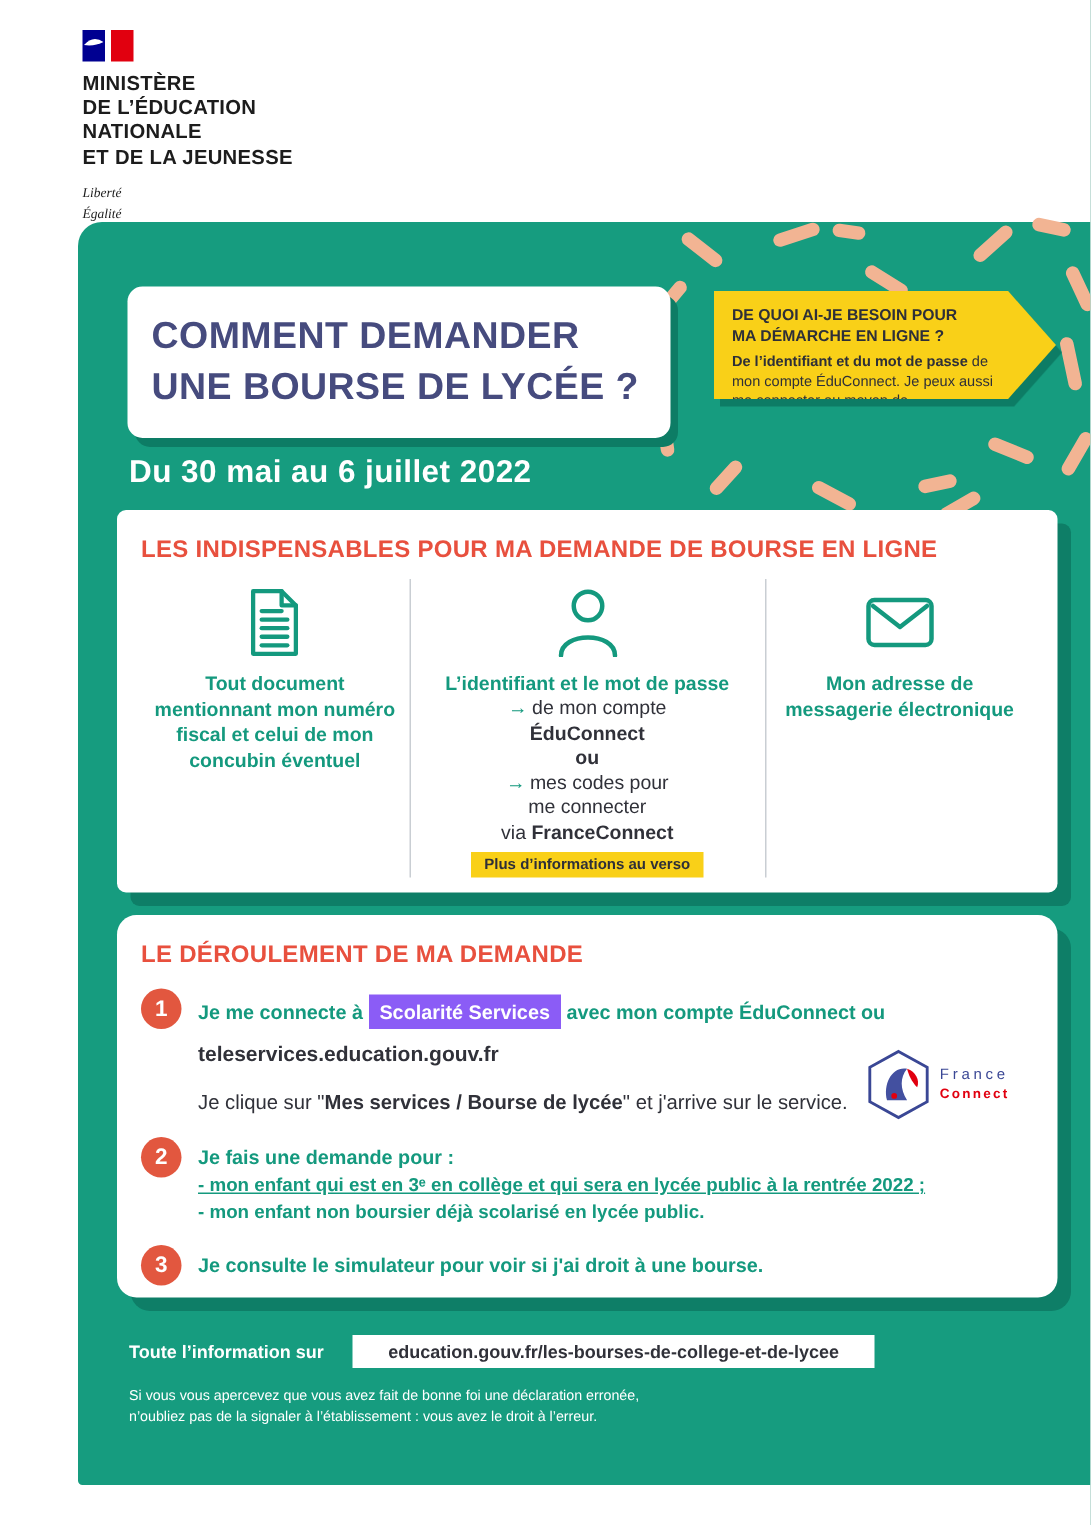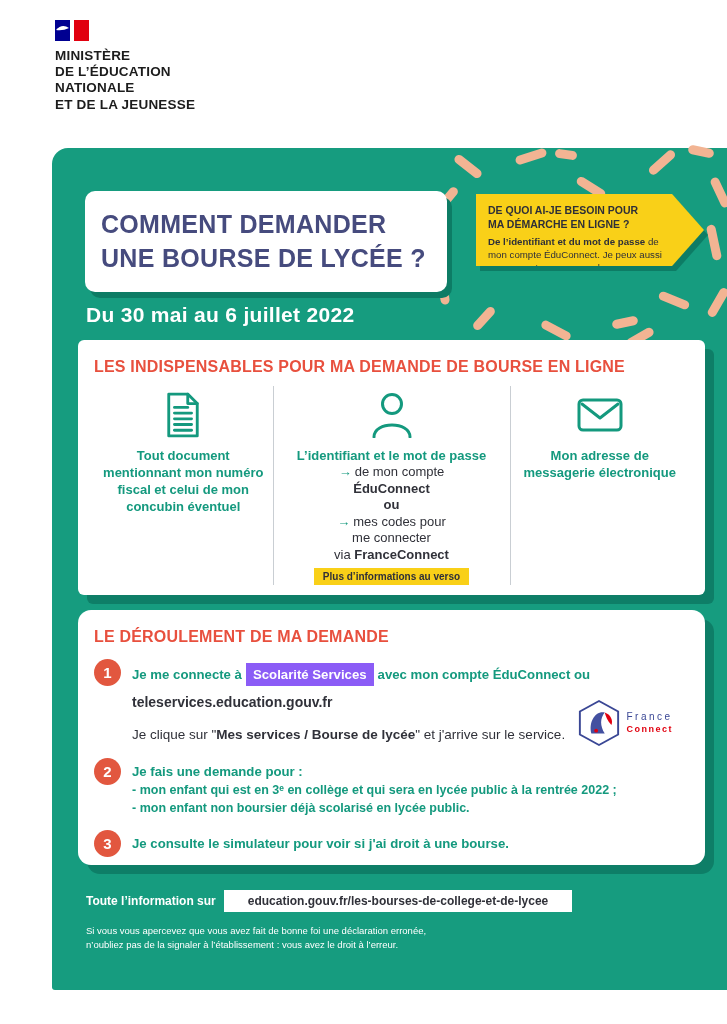--- a/index.html
+++ b/index.html
@@ -49,21 +49,21 @@
     font-size:15px;display:flex;align-items:center;justify-content:center;}
   .step-body{margin-left:11px;padding-top:4px;font-size:13.5px;line-height:1.45;}
   .green-line{color:#14997E;font-weight:bold;white-space:nowrap;font-size:13.2px;}
   .chip{display:inline-block;background:#8b5cf6;color:#fff;font-weight:bold;padding:2px 7px;margin:0 4px;}
   .url-line{font-weight:800;color:#303139;margin-top:6px;font-size:14px;}
   .click-line{margin-top:13px;color:#303139;font-size:13.5px;white-space:nowrap;}
   .fc-logo{position:absolute;right:16px;top:40px;display:flex;align-items:center;gap:6px;}
   .fc-text1{color:#3A4795;font-size:10px;letter-spacing:2.5px;line-height:1.25;}
   .fc-text2{color:#E1000F;font-size:9px;font-weight:bold;letter-spacing:1.5px;line-height:1.25;}
   
-  .info-row{position:absolute;left:86px;top:890px;display:flex;align-items:center;z-index:2;}
+  .info-row{position:absolute;left:86px;top:890px;display:flex;align-items:center;z-index:2;gap:11px;}
   .info-label{color:#fff;font-weight:800;font-size:12px;}
   .info-url{margin-left:8px;background:#fff;color:#303139;font-weight:800;font-size:12px;padding:4px 24px;}
   .disclaimer{position:absolute;left:86px;top:924px;color:#fff;font-size:9.5px;line-height:1.5;z-index:2;}
 </style>
 </head>
 <body>
 
 <div class="page">
 
   <div class="logo-block">
@@ -73,20 +73,25 @@
             <path d="M0 5 Q6 -2 13 3 Q7 6 0 5 Z" fill="#ffffff"></path>
           </svg>
         </div>
       <div class="r"></div>
     </div>
     <div class="ministry">
       <div>MINISTÈRE</div>
       <div>DE L’ÉDUCATION</div>
       <div>NATIONALE</div>
       <div>ET DE LA JEUNESSE</div>
+    </div>
+    <div class="motto">
+      <div>Liberté</div>
+      <div>Égalité</div>
+      <div>Fraternité</div>
     </div>
   </div>
 
   <div class="teal-panel"></div>
 
   <div class="dash" style="left:430px;top:196px;transform:rotate(-50deg);"></div>
   <div class="dash" style="left:452px;top:162px;transform:rotate(38deg);"></div>
   <div class="dash" style="left:515px;top:152px;transform:rotate(-18deg);"></div>
   <div class="dash" style="left:555px;top:150px;width:22px;transform:rotate(8deg);"></div>
   <div class="dash" style="left:575px;top:183px;transform:rotate(32deg);"></div>
@@ -186,21 +191,21 @@
           <div class="fc-text1">France</div>
           <div class="fc-text2">Connect</div>
         </div>
       </div>
     </div>
 
     <div class="step">
       <div class="step-num">2</div>
       <div class="step-body">
         <div class="green-line">Je fais une demande pour :</div>
-        <div class="green-line" style="font-size:12.5px;">- mon enfant qui est en 3ᵉ en collège et qui sera en lycée public à la rentrée 2022 ;</div>
+        <div class="green-line" style="font-size:12.5px;text-decoration:underline;">- mon enfant qui est en 3ᵉ en collège et qui sera en lycée public à la rentrée 2022 ;</div>
         <div class="green-line" style="font-size:12.5px;">- mon enfant non boursier déjà scolarisé en lycée public.</div>
       </div>
     </div>
 
     <div class="step">
       <div class="step-num">3</div>
       <div class="step-body">
         <div class="green-line">Je consulte le simulateur pour voir si j'ai droit à une bourse.</div>
       </div>
     </div>

